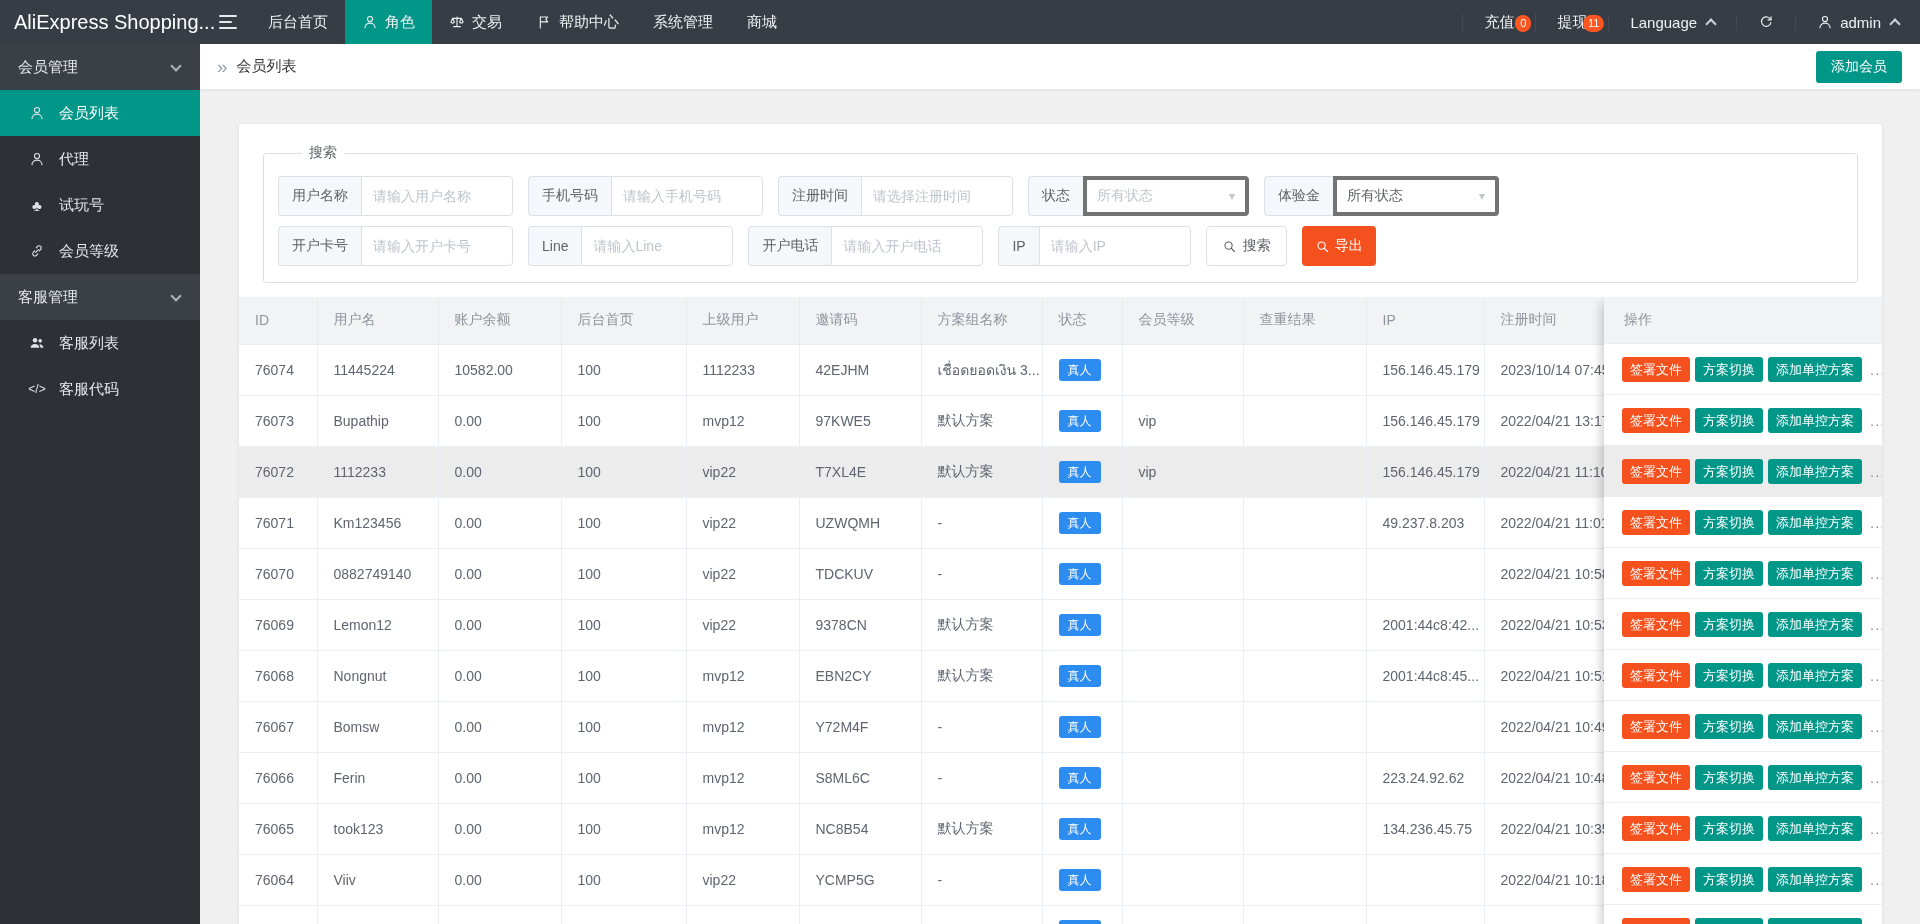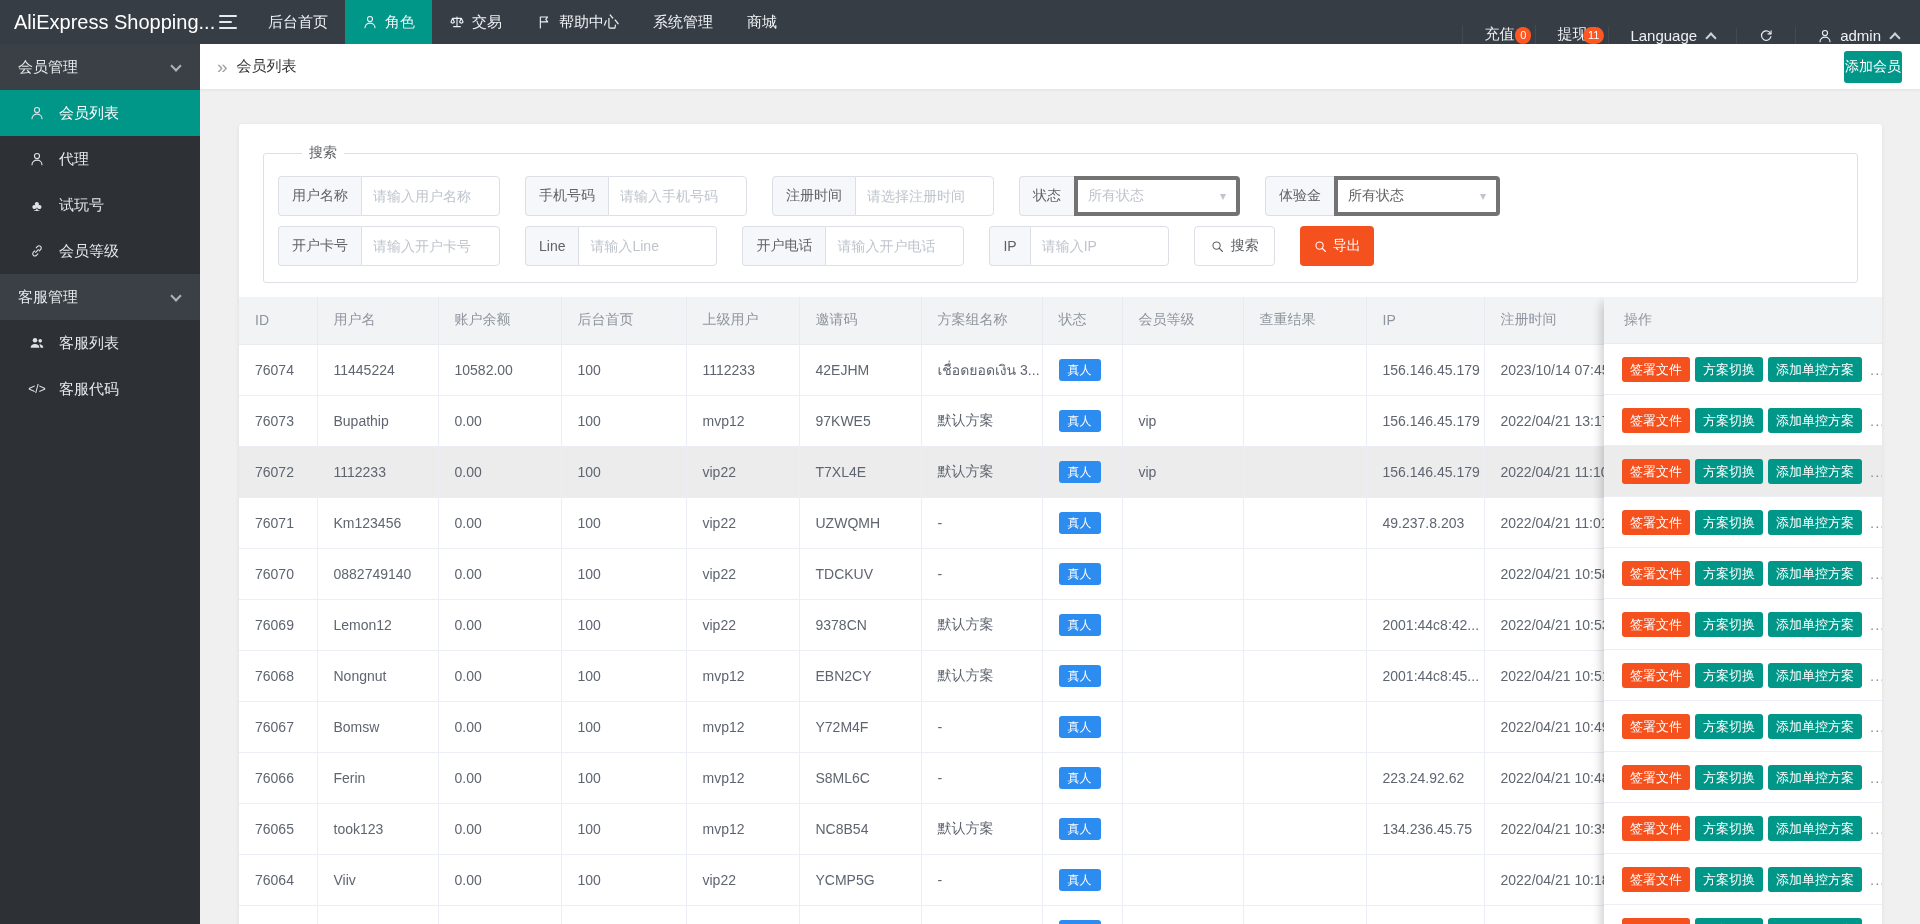--- a/index.html
+++ b/index.html
@@ -12,21 +12,21 @@
   .brand{display:flex;align-items:center;padding:0 14px;font-size:20px;color:#fff;
     white-space:nowrap;width:205px}
   .hamburger{display:flex;flex-direction:column;justify-content:center;gap:4px;
     padding:0 14px;cursor:pointer}
   .hamburger i{display:block;height:2px;width:18px;background:#e7eaee;border-radius:1px}
   .hamburger i:nth-child(2){width:13px}
   .menu{display:flex;align-items:stretch}
   .nav-item{display:flex;align-items:center;gap:7px;padding:0 17px;font-size:15px;
     color:#eef1f4;cursor:pointer;position:relative;white-space:nowrap}
   .nav-item.active{background:#009688}
-  .nav-right{margin-left:auto;display:flex;align-items:flex-end}
+  .nav-right{margin-left:auto;display:flex;align-items:center}
   .nav-right .nav-item{border-left:1px solid rgba(255,255,255,.07);padding:0 21px}
   .nav-badge{position:absolute;top:2px;right:4px;background:#ff5722;color:#fff;
     font-size:11px;line-height:1;padding:3px 5px;border-radius:9px;min-width:9px;text-align:center}
   .caret-up{width:8px;height:8px;border-left:2px solid #ccd2d9;border-top:2px solid #ccd2d9;
     transform:rotate(45deg);margin-top:4px;margin-left:3px}
   .ic{display:inline-flex;align-items:center;justify-content:center}
   .ic svg{width:16px;height:16px;fill:none;stroke:currentColor;stroke-width:1.7;
     stroke-linecap:round;stroke-linejoin:round}
   .ic svg.fillme{fill:currentColor;stroke:none}
   .glyph{font-size:15px;line-height:1}
@@ -43,37 +43,37 @@
   .sb-item.active{background:#009688;color:#fff}
   .sb-item .ic{width:18px;color:#dfe3e7}
 
   
   .main{position:absolute;top:44px;left:200px;right:0;bottom:0;overflow:hidden}
   .crumb-bar{height:46px;background:#fff;border-bottom:1px solid #e7e7e7;
     display:flex;align-items:center;padding:0 17px;position:relative;
     box-shadow:0 1px 2px rgba(0,0,0,.04)}
   .crumb-arrow{color:#9aa1a8;font-size:19px;margin-right:9px;line-height:1}
   .crumb-label{font-size:15px;color:#333}
-  .add-btn{position:absolute;right:18px;top:7px;height:32px;padding:0 1px;
+  .add-btn{position:absolute;right:18px;top:7px;height:32px;padding:0 15px;
     background:#009688;border:none;border-radius:3px;color:#fff;font-size:14px;cursor:pointer;
     font-family:inherit}
   .page{padding:34px 38px 0 39px}
   .card{background:#fff;border-radius:3px;box-shadow:0 1px 4px rgba(0,0,0,.08);
     padding-top:20px;min-height:820px}
 
   
   fieldset.search{margin:0 24px 14px 24px;border:1px solid #dcdfe6;border-radius:3px;
     padding:4px 14px 16px 14px}
   fieldset.search legend{font-size:14px;color:#606266;padding:0 7px;margin-left:24px}
-  .s-row{display:flex;align-items:center;gap:25px;margin-top:10px;flex-wrap:nowrap}
+  .s-row{display:flex;align-items:center;gap:15px;margin-top:10px;flex-wrap:nowrap}
   .s-field{display:flex;height:40px}
   .s-label{display:flex;align-items:center;padding:0 13px;background:#f5f7fa;
     border:1px solid #dcdfe6;border-right:none;border-radius:4px 0 0 4px;
     font-size:14px;color:#606266;white-space:nowrap}
-  .s-input{width:139px;border:1px solid #dcdfe6;border-radius:0 4px 4px 0;
+  .s-input{width:152px;border:1px solid #dcdfe6;border-radius:0 4px 4px 0;
     padding:0 11px;font-size:14px;color:#606266;outline:none;font-family:inherit}
   .s-input::placeholder{color:#bfc4cc}
   .s-select{width:166px;border:4px solid #737373;border-radius:0 4px 4px 0;background:#fff;
     display:flex;align-items:center;justify-content:space-between;padding:0 10px;
     font-size:14px;color:#bfc4cc;cursor:pointer}
   .s-select.selected{color:#606266}
   .sel-caret{color:#c0c4cc;font-size:12px}
   .btn-search{height:40px;display:flex;align-items:center;gap:6px;padding:0 15px;
     background:#fff;border:1px solid #dcdfe6;border-radius:4px;font-size:14px;color:#606266;
     cursor:pointer;font-family:inherit}

